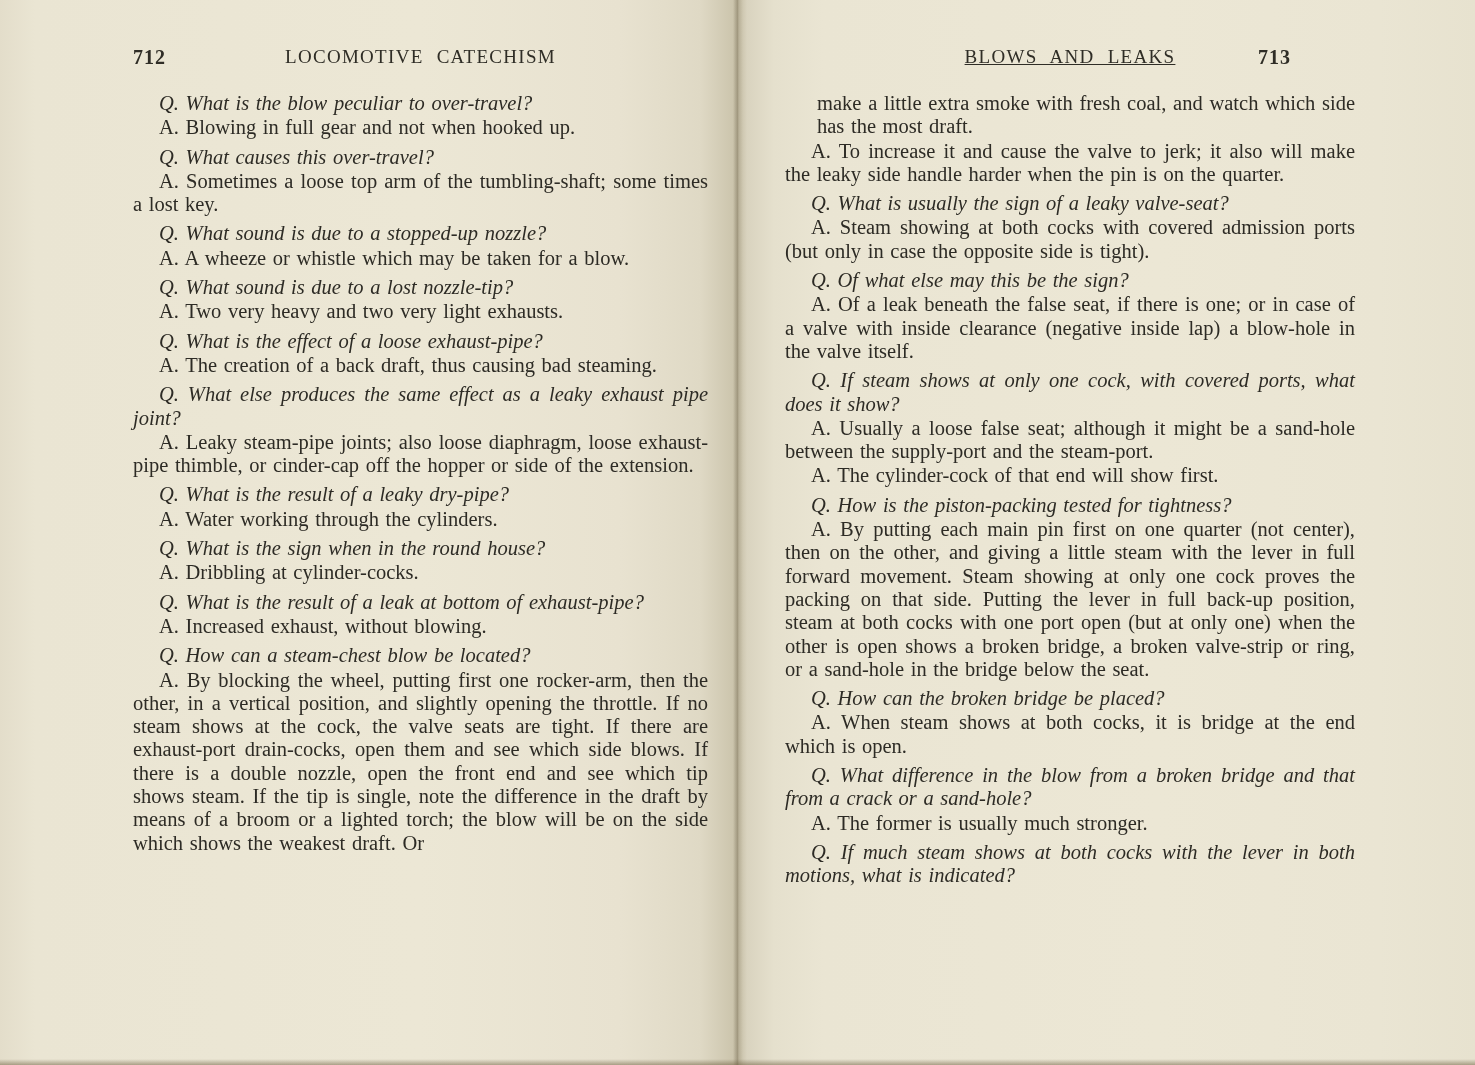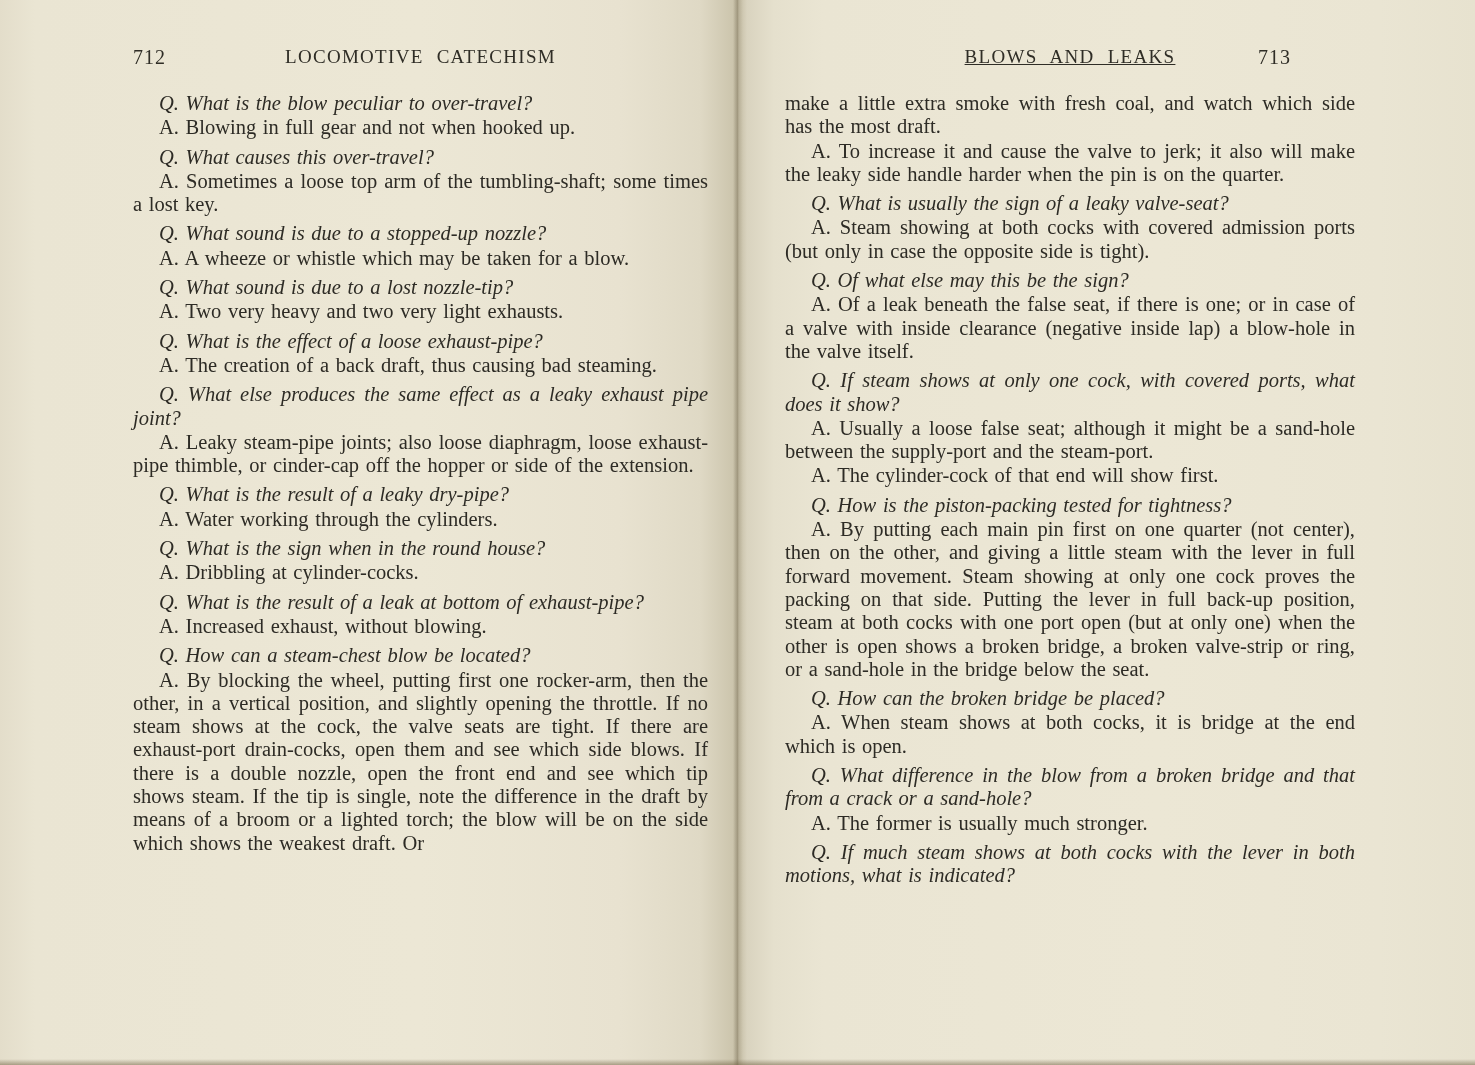--- a/index.html
+++ b/index.html
@@ -81,40 +81,41 @@
   .running-head {
     display: block;
     text-align: center;
   }
   .page-num {
     position: absolute;
     top: 0;
     font-size: 20px;
     letter-spacing: 1px;
     word-spacing: normal;
+    font-weight: bold;
   }
   .page-num.num-left  { left: 0; }
   .page-num.num-right { right: 0; }
   .page-left  .running-head { width: 575px; }
   .page-right .running-head { width: 570px; text-decoration: underline; }
   .page-right .page-num.num-right { right: 184px; }
 
   .page-body {
     font-size: 20.5px;
     line-height: 23.3px;
     text-align: justify;
     word-spacing: 1.5px;
   }
   .page-left  .page-body { width: 575px; }
   .page-right .page-body { width: 570px; }
 
   .para { margin: 0; text-indent: 26px; }
   .para.q { font-style: italic; margin-top: 6px; }
   .para.a { margin-top: 1px; }
-  .para.cont { text-indent: 0; margin-top: 0; }
+  .para.cont { text-indent: 0; margin-top: 0; margin-left: 32px; }
 </style>
 </head>
 <body>
 
 <div class="spread">
 
   <section class="page page-left">
     <header class="page-header">
       <span class="page-num num-left">712</span>
       <span class="running-head">LOCOMOTIVE CATECHISM</span>

